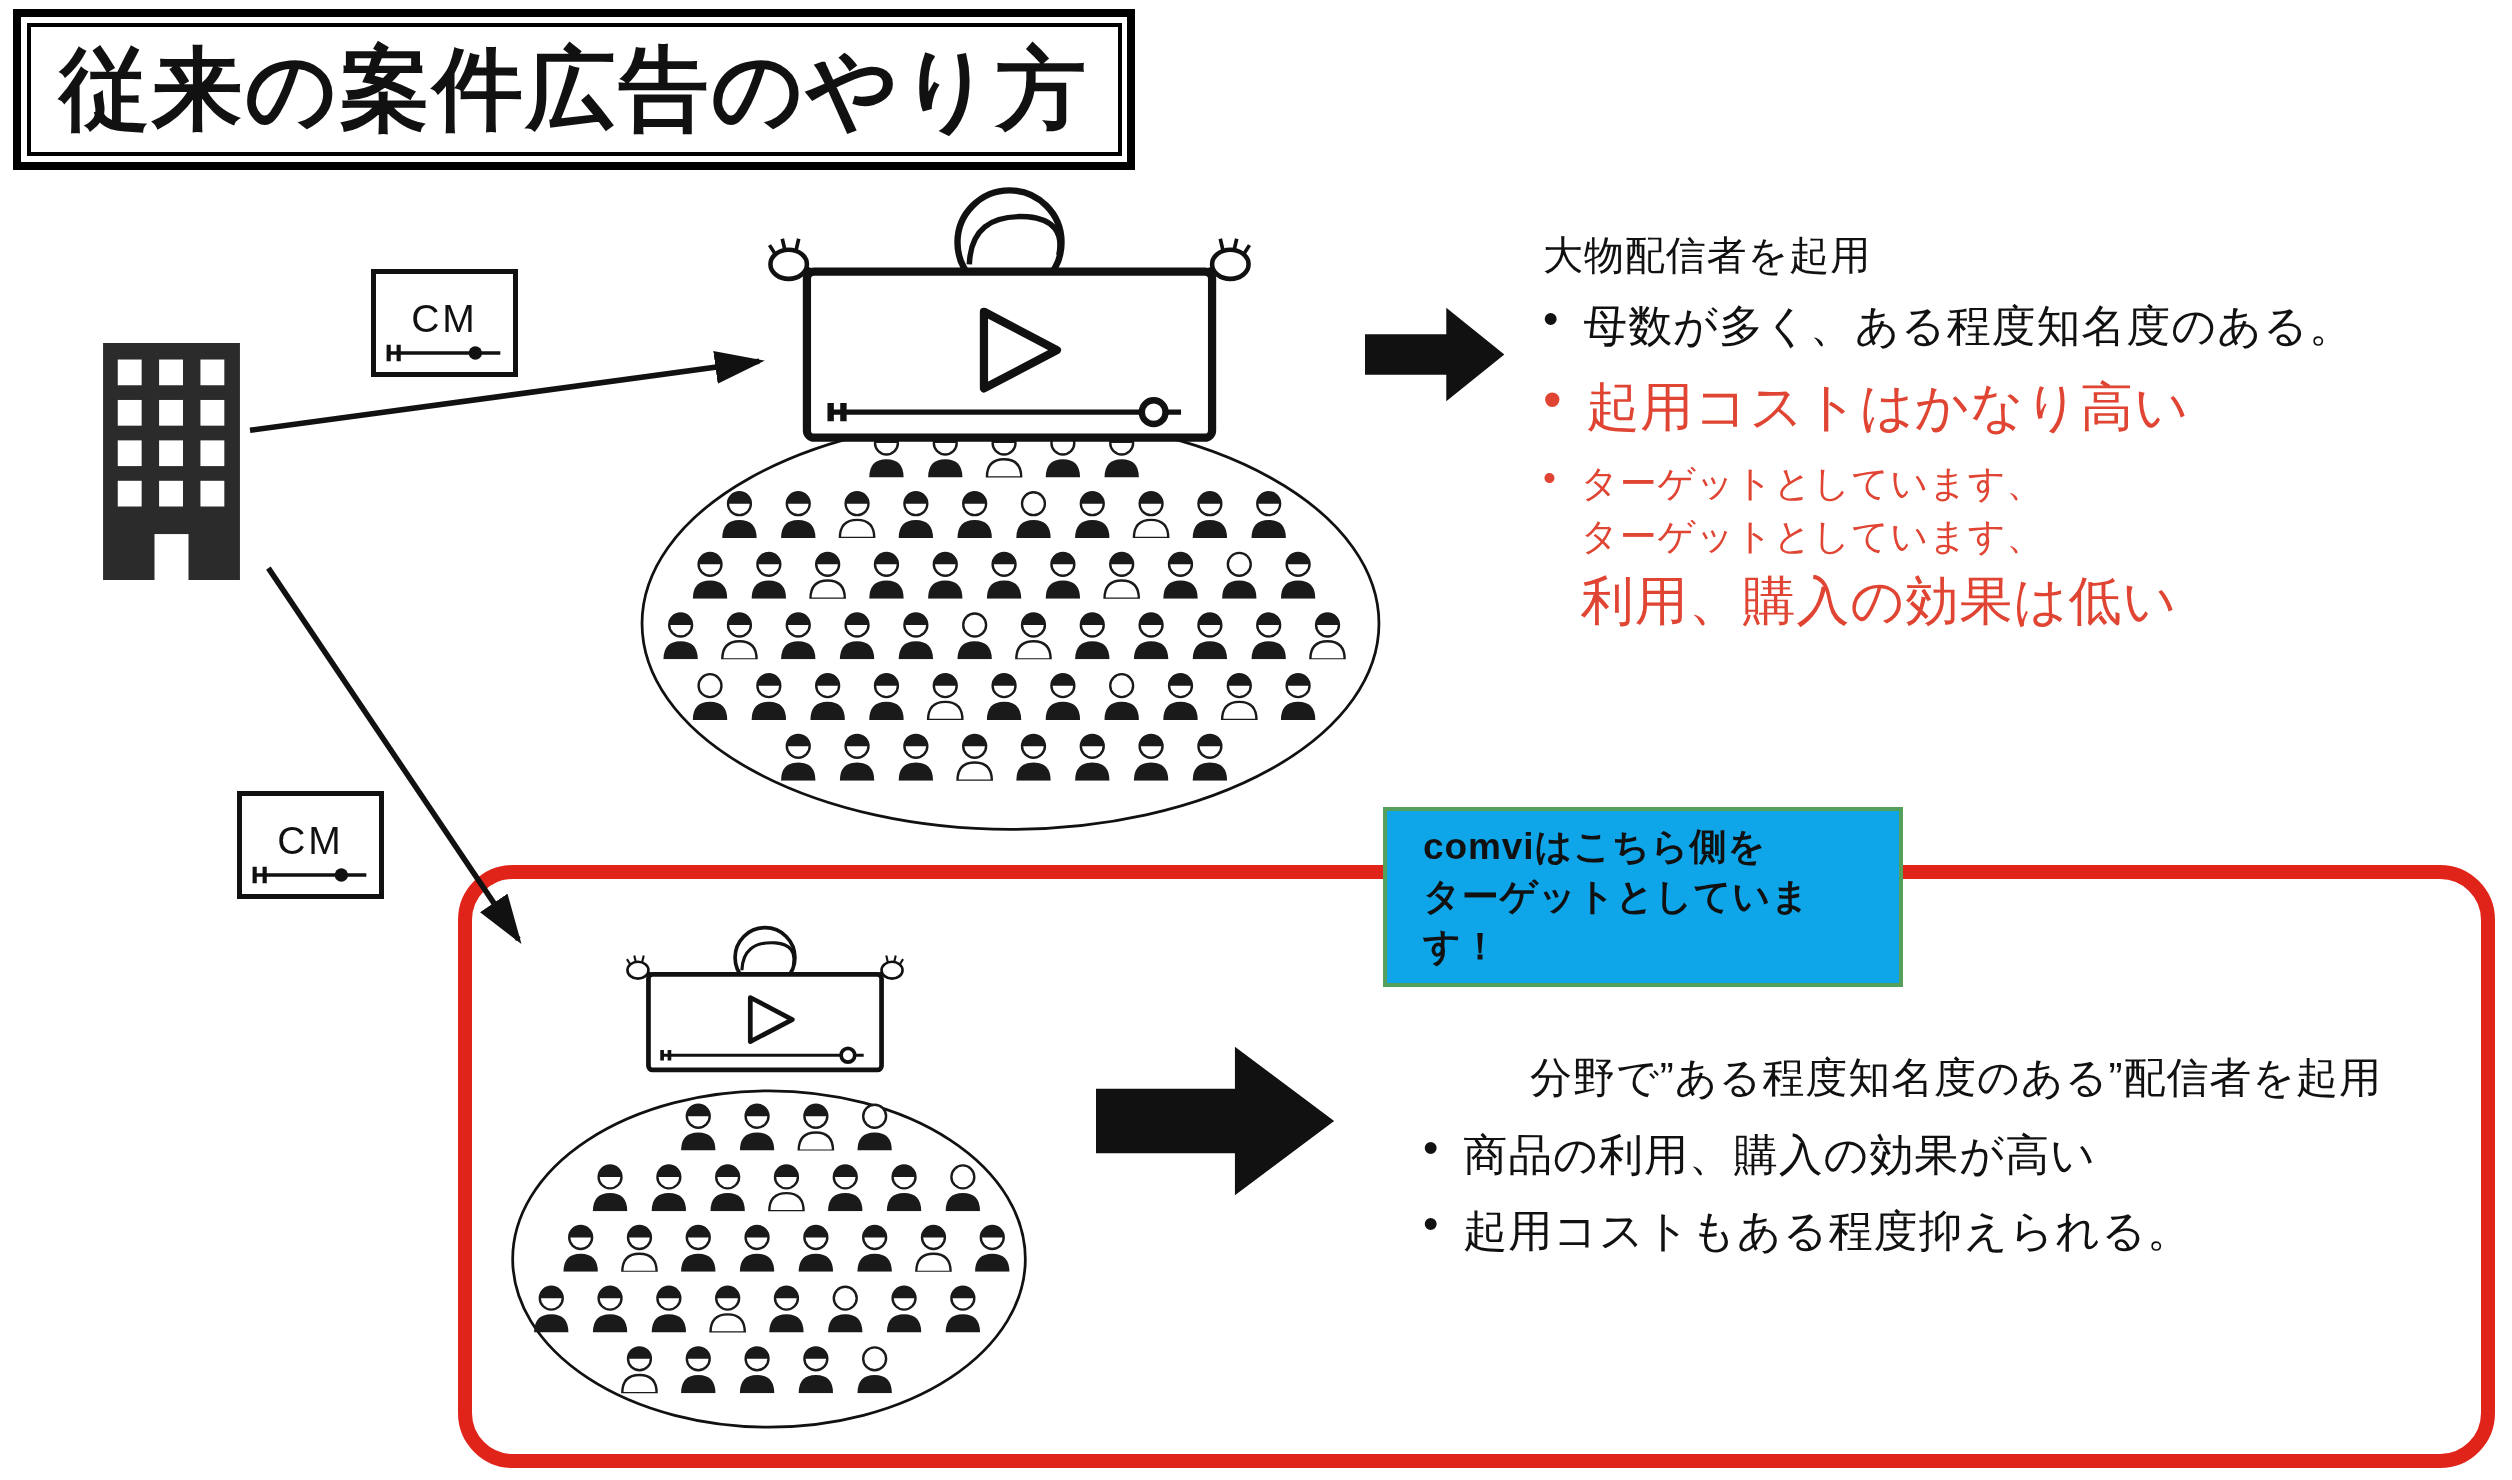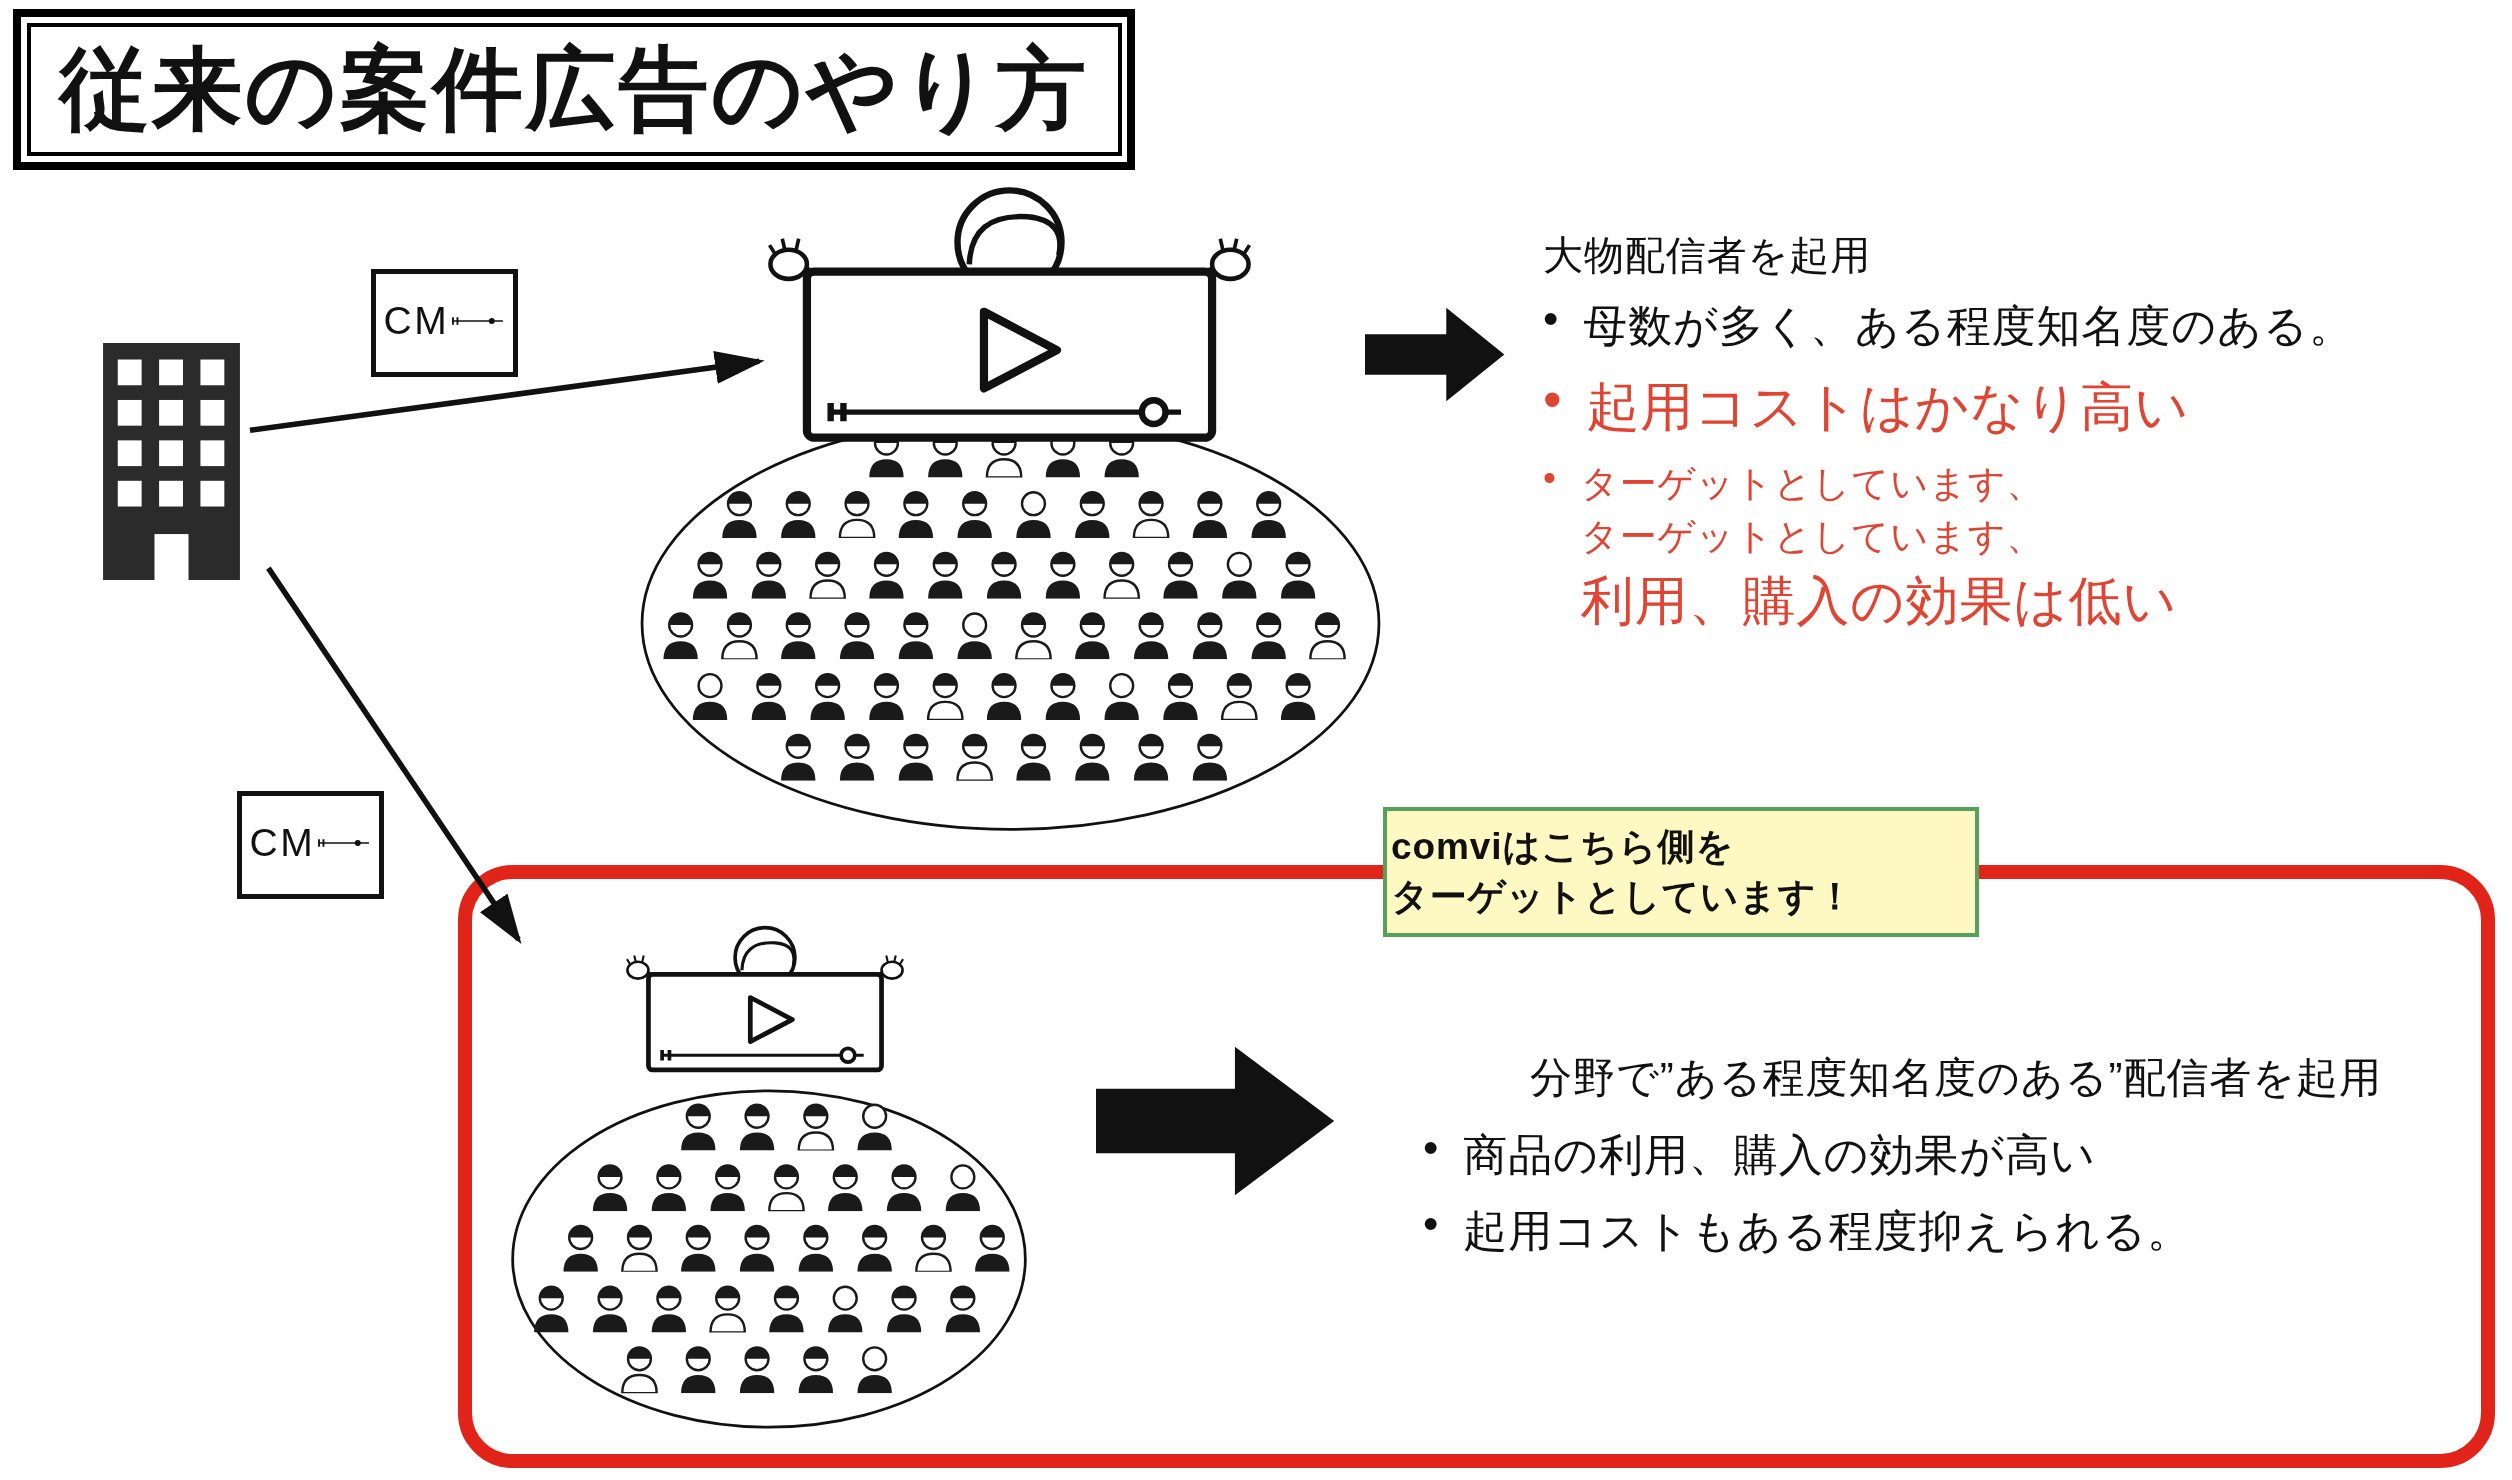--- a/index.html
+++ b/index.html
@@ -8,32 +8,32 @@
           font-family:"Liberation Sans","DejaVu Sans",sans-serif;color:#111}
   .abs{position:absolute}
 
   
   .title-box{position:absolute;left:13px;top:9.2px;border:8.3px solid #000;padding:5.5px;background:#fff;z-index:7}
   .title-inner{border:4.6px solid #000;padding:8px 29px}
   .page-title{font-size:90px;font-weight:900;letter-spacing:2.8px;line-height:1.22;margin:0;white-space:nowrap}
 
   
   .cm-player{position:absolute;width:147px;height:108px;border:5.5px solid #111;background:#fff;
-             display:flex;align-items:center;justify-content:flex-end;
+             display:flex;flex-direction:column;align-items:center;justify-content:flex-end;
              padding:3.7px 7.4px 7.4px;z-index:5}
   .cm-label{font-size:39px;letter-spacing:2.8px;font-weight:400}
   .cm-bar{width:125px;height:24px;display:block}
 
   
   .red-box{position:absolute;left:458px;top:865px;width:2037px;height:603px;border:14.7px solid #e0241a;
            border-radius:55px;z-index:1}
 
   
-  .callout{position:absolute;left:1383px;top:807px;width:596px;z-index:6;background:#fef9c3;
-           border:4.6px solid #55a05a;padding:11px 4px}
+  .callout{position:absolute;left:1383px;top:807px;width:520px;z-index:6;background:#0ea5e9;
+           border:4.6px solid #55a05a;padding:11px 36px}
   .callout .c-line{font-size:37px;font-weight:800;line-height:1.35;letter-spacing:0.9px}
 
   
   .result-block{position:absolute;z-index:5}
   .rb-heading{font-size:40px;margin-bottom:9.2px;letter-spacing:0.9px}
   .bullet{display:flex;align-items:flex-start;margin:11px 0;letter-spacing:0.9px}
   .dot{flex:0 0 auto;margin-right:24px}
   .dot::before{content:"•"}
   .bc{line-height:1.45}
   .red{color:#e04433}

